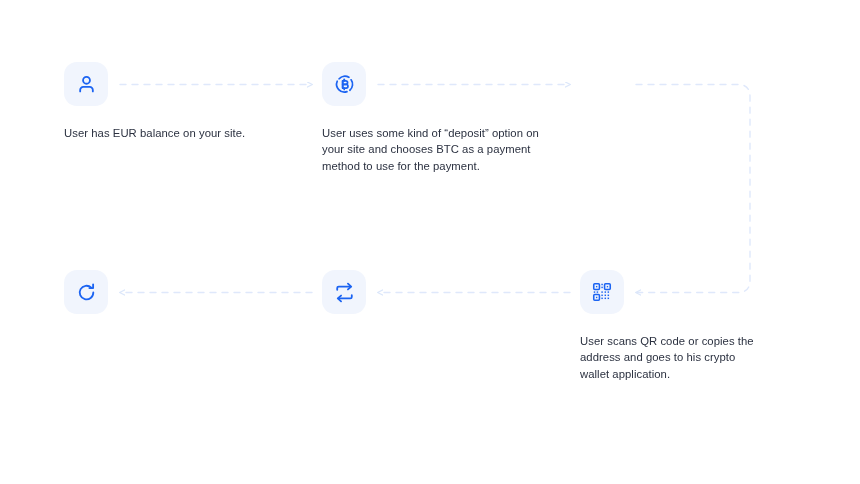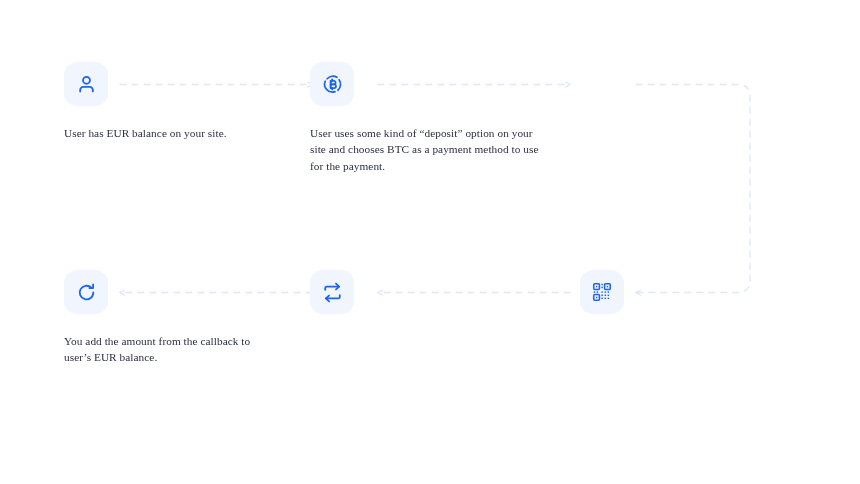--- a/index.html
+++ b/index.html
@@ -11,40 +11,39 @@
     width: 860px;
     height: 484px;
     background: #ffffff;
     font-family: "Liberation Sans", sans-serif;
     overflow: hidden;
   }
   #flow-diagram {
     position: relative;
     width: 793px;
     height: 484px;
-    font-family: Liberation Serif, serif;
   }
 
   
   #connectors {
     position: absolute;
     left: 0;
     top: 0;
     width: 860px;
     height: 484px;
     pointer-events: none;
   }
 
   
   .step {
     position: absolute;
     width: 232px;
   }
   .step-col-1 { left: 64px; }
-  .step-col-2 { left: 310px; }
+  .step-col-2 { left: 322px; }
   .step-col-3 { left: 580px; }
   .step-row-1 { top: 62px; }
   .step-row-2 { top: 270px; }
 
   .icon-tile {
     width: 44px;
     height: 44px;
     border-radius: 13px;
     background: #f1f5fd;
     display: flex;
@@ -127,21 +126,20 @@
 
   <div class="step step-col-1 step-row-2">
     <div class="icon-tile">
       <span>
         <svg width="23" height="23" viewBox="0 0 24 24" fill="none" stroke="#1c64f2" stroke-width="1.9" stroke-linecap="round" stroke-linejoin="round">
           <path d="M19.1 12a7.1 7.1 0 1 1-2.1-5.0"></path>
           <path d="M18.9 3.5v3.9h-3.9"></path>
         </svg>
       </span>
     </div>
-    <div class="step-text">You add the amount from the callback to user’s EUR balance.</div>
   </div>
 
   <div class="step step-col-2 step-row-2">
     <div class="icon-tile">
       <span>
         <svg width="23" height="23" viewBox="0 0 24 24" fill="none" stroke="#1c64f2" stroke-width="1.9" stroke-linecap="round" stroke-linejoin="round">
           <path d="M4.4 9.2V7.4a1.6 1.6 0 0 1 1.6-1.6h12.3"></path>
           <path d="M15.6 2.8 19 5.8l-3.4 3.0"></path>
           <path d="M19.6 14.8v1.8a1.6 1.6 0 0 1-1.6 1.6H5.7"></path>
           <path d="M8.4 15.2 5 18.2l3.4 3.0"></path>
@@ -173,15 +171,16 @@
             <rect x="11.3" y="14.8" width="1.6" height="1.6"></rect>
             <rect x="14.8" y="14.8" width="1.6" height="1.6"></rect>
             <rect x="18.1" y="14.8" width="1.6" height="1.6"></rect>
             <rect x="11.3" y="18.1" width="1.6" height="1.6"></rect>
             <rect x="14.8" y="18.1" width="1.6" height="1.6"></rect>
             <rect x="18.1" y="18.1" width="1.6" height="1.6"></rect>
           </g>
         </svg>
       </span>
     </div>
+    <div class="step-text">User scans QR code or copies the address and goes to his crypto wallet application.</div>
   </div>
 
 </div>
 
 </body></html>

